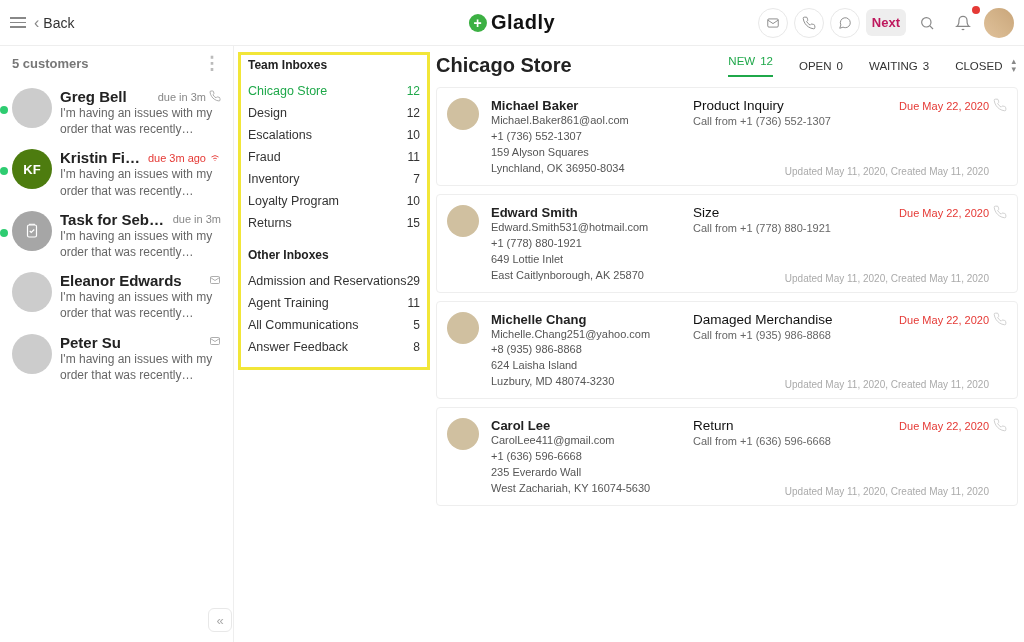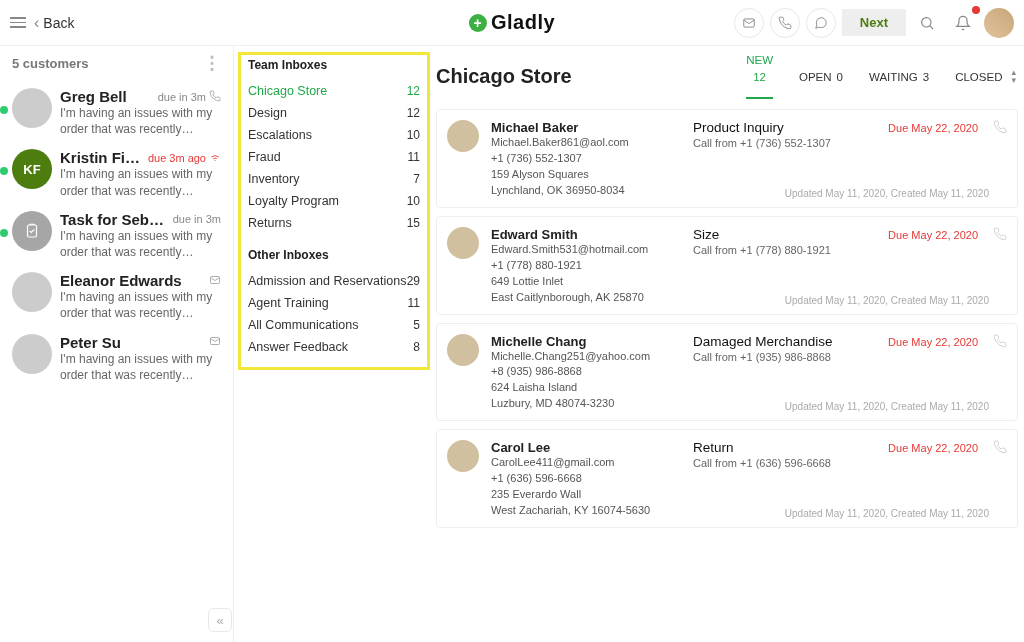--- a/index.html
+++ b/index.html
@@ -38,21 +38,21 @@
   }
   .top-icons { margin-left:auto; display:flex; align-items:center; gap:6px; }
   .icon-btn {
     width:30px; height:30px;
     border:1px solid #e8e8e8; border-radius:50%;
     display:flex; align-items:center; justify-content:center; cursor:pointer;
     color:#888;
   }
   .icon-btn.bare { border:none; }
   .next-btn {
-    background:#eee; border-radius:0; padding:6px 18px; color:#4d7c0f; font-weight:600;
+    background:#eee; border-radius:6px; padding:6px 6px; color:#be185d; font-weight:600;
     cursor:default;
   }
   .bell-wrap { position:relative; }
   .bell-dot { position:absolute; top:-2px; right:-2px; width:8px; height:8px; background:#e53935; border-radius:50%; }
   .avatar-img {
     width:30px; height:30px; border-radius:50%;
     background: linear-gradient(45deg,#e0c29b,#c9a67a);
   }
 
   
@@ -128,21 +128,21 @@
   .main {
     flex:1; display:flex; flex-direction:column; min-width:0; overflow:hidden;
     padding-top:6px;
   }
   .main-head {
     display:flex; align-items:center; padding:2px 8px 6px 2px;
   }
   .main-title { font-size:20px; font-weight:700; }
   .queue-tabs { margin-left:auto; display:flex; gap:26px; align-items:center; font-size:11.5px;}
   .qtab { color:#333; cursor:pointer; display:flex; gap:5px; align-items:center;}
-  .qtab.active { color:#1fa84a; border-bottom:2px solid #1fa84a; padding-bottom:14px;flex-direction:column;}
+  .qtab.active { color:#1fa84a; border-bottom:2px solid #1fa84a; padding-bottom:8px;}
   .sort-arrows { display:flex; flex-direction:column; font-size:9px; color:#888; margin-left:4px; line-height:0.8; cursor:pointer;}
 
   .cards { flex:1; overflow:auto; padding:4px 6px 10px 2px; }
   .card {
     display:flex; gap:12px;
     border:1px solid #eee; border-radius:4px; margin-bottom:8px;
     padding:10px 28px 8px 10px;
     position:relative;
   }
   .card .pic2 {
@@ -150,21 +150,21 @@
   }
   .card-left { width:190px; flex:none;}
   .card-left .cname { font-weight:600; font-size:13px;}
   .card-left .cinfo { font-size:11px; color:#555; line-height:1.45;}
   .card-mid { flex:1; display:flex; flex-direction:column; }
   .subject { font-size:13.5px; font-weight:400; color:#111;}
   .callfrom { font-size:11px; color:#666; margin-top:2px;}
   .card-foot { font-size:10px; color:#aaa; margin-top:auto; text-align:right; padding-top:18px;}
   .card-right-flags {
     position:absolute; top:10px; right:10px;
-    display:flex; align-items:center; gap:15px;
+    display:flex; align-items:center; gap:4px;
     font-size:11px; color:#e53935;
   }
   .phone-icn { color:#ccc; }
 </style>
 </head>
 <body>
 
 <div class="topbar">
   <div class="hamburger">
     <span></span>

